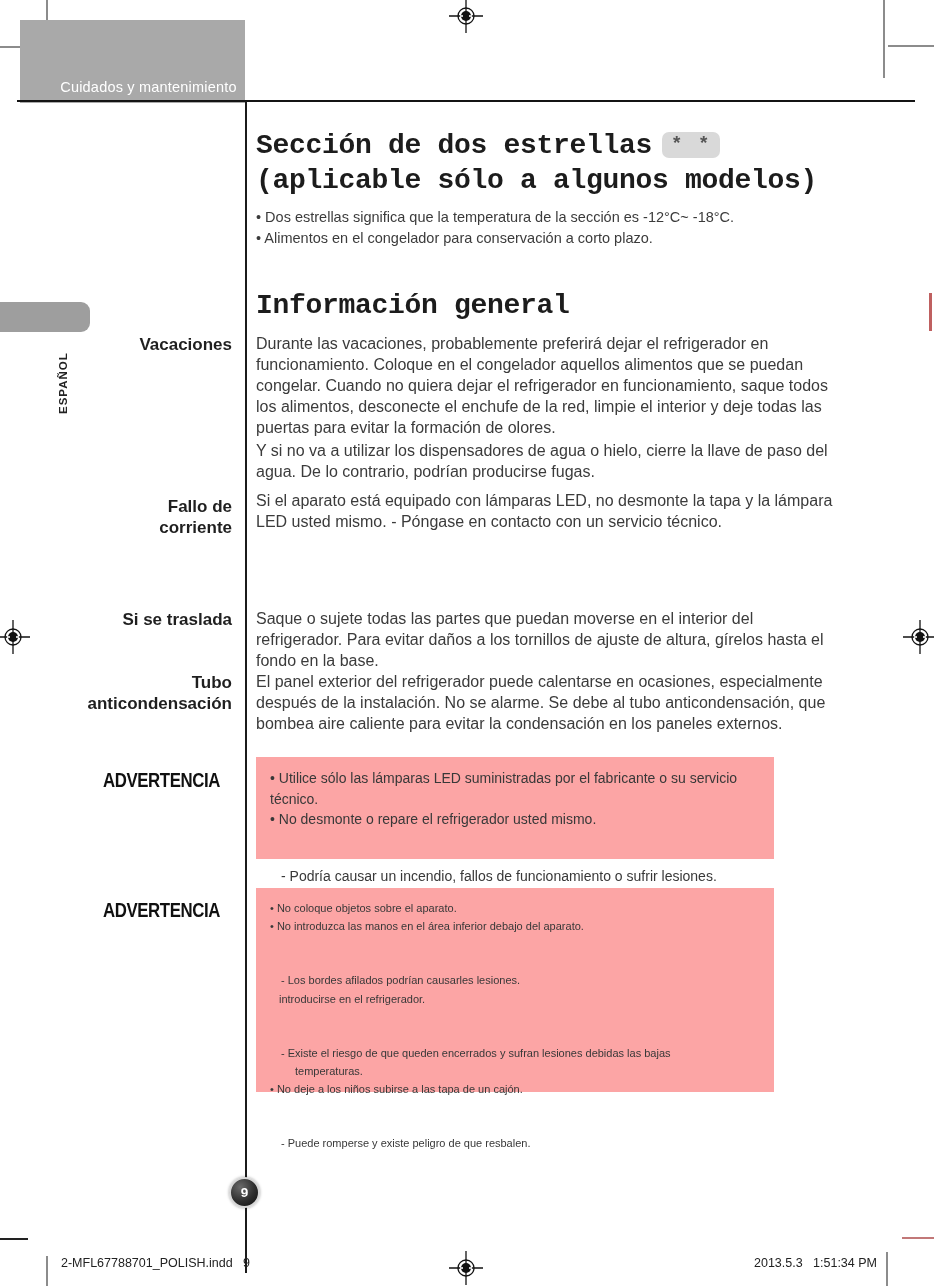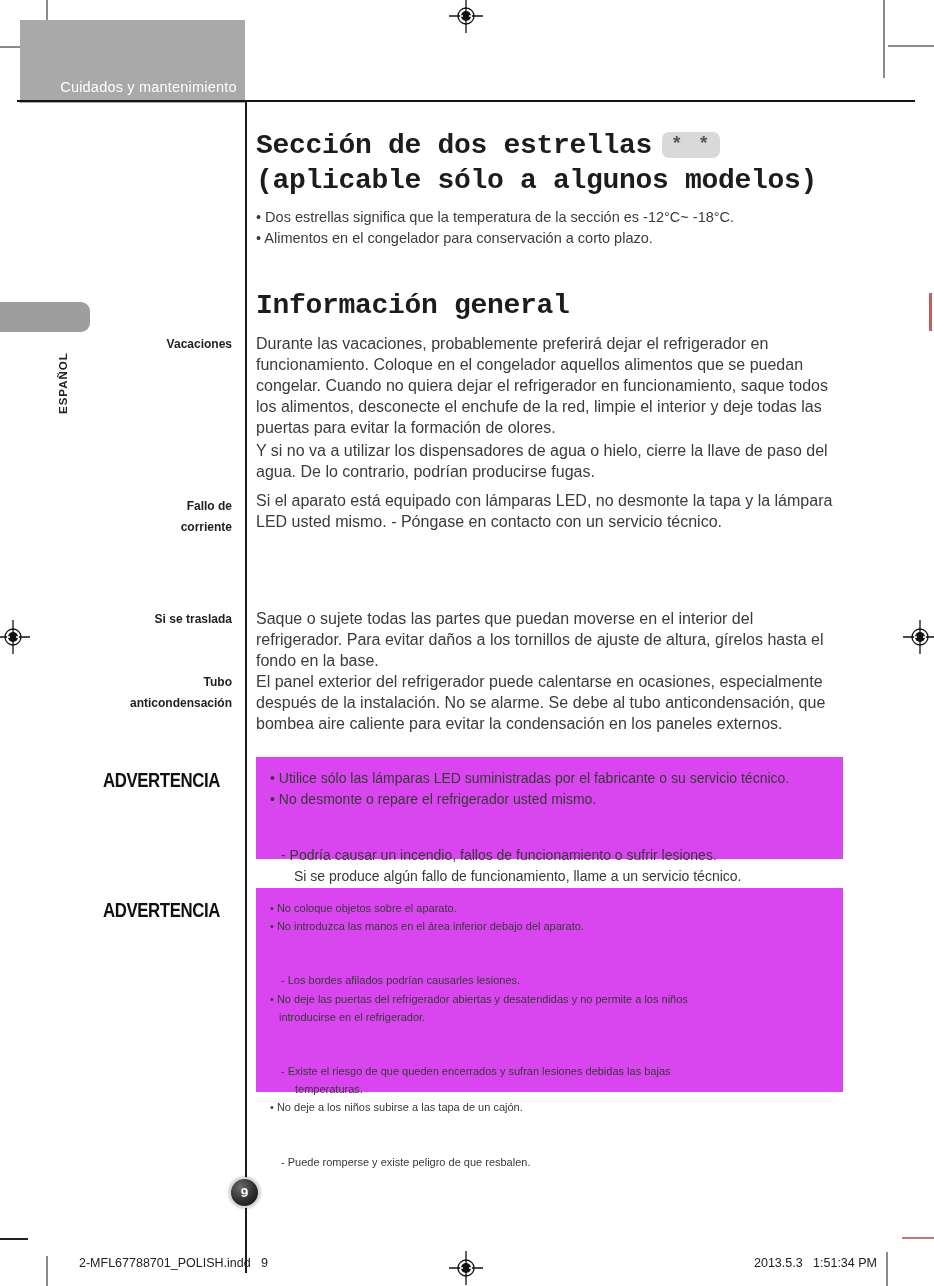--- a/index.html
+++ b/index.html
@@ -26,47 +26,47 @@
   h1{margin:0;font-family:Liberation Mono, monospace;
      font-size:28px;font-weight:bold;color:#1c1c1c;letter-spacing:-0.3px;line-height:35px;}
   .star-badge{display:inline-block;background:#d9d9d9;border-radius:7px;
      padding:0 9px 2px 9px;margin-left:10px;font-size:19px;color:#555;
      vertical-align:4px;line-height:24px;letter-spacing:2px;}
   .bullets{font-size:14.5px;line-height:21px;color:#3b3b3b;}
   .body-par{font-size:16px;line-height:21px;color:#3b3b3b;}
   .par-gap{margin-top:2px;}
 
   
-  .side-label{left:30px;width:202px;text-align:right;font-size:12px;font-weight:bold;
+  .side-label{left:30px;width:202px;text-align:right;font-size:17px;font-weight:bold;
       color:#1f1f1f;line-height:21px;}
 
   
   .warn-tag{left:98px;width:150px;display:flex;align-items:center;gap:5px;}
   .warn-word{font-size:21px;font-weight:bold;color:#101010;
       transform:scaleX(0.8);transform-origin:left center;letter-spacing:-0.5px;
       font-family:"Liberation Sans",sans-serif;}
-  .warn-box{left:256px;width:587px;background:#d946ef;box-sizing:border-box;padding:11px 12px;}
+  .warn-box{left:256px;width:518px;background:#fca5a5;box-sizing:border-box;padding:11px 12px;}
   .warn-box.w1{font-size:14px;line-height:20.5px;color:#383838;}
   .warn-box.w2{font-size:11px;line-height:18.2px;color:#383838;}
   .L0{padding-left:2px;}
   .Lh{padding-left:11px;}
   .L1{padding-left:13px;margin-top:36px;}
   .L15{padding-left:27px;}
   .L2{padding-left:26px;}
 
   
   .page-badge{left:229px;top:1177px;width:31px;height:31px;border-radius:50%;
       background:radial-gradient(circle at 35% 30%, #6a6a6a 0%, #2e2e2e 55%, #0c0c0c 100%);
       border:2px solid #d7d7d7;box-sizing:border-box;
       display:flex;align-items:center;justify-content:center;
       color:#fff;font-size:13.5px;font-weight:bold;box-shadow:0 0 3px rgba(0,0,0,.35);}
 
   
   .footer-text{font-size:12.5px;color:#222;white-space:pre;top:1256px;}
-  .f-left{left:79px;}
+  .f-left{left:61px;}
   .f-right{right:57px;}
 
   
   .crop{background:#8c8c8c;}
   .crop.dark{background:#222;}
   .crop.redish{background:#c27878;}
 </style>
 </head>
 <body>
 
@@ -188,21 +188,20 @@
     <polygon points="16,2.5 30,26.5 2,26.5" fill="none" stroke="#101010" stroke-width="2.6" stroke-linejoin="round"></polygon>
     <rect x="14.6" y="9.5" width="2.8" height="9" fill="#101010"></rect>
     <circle cx="16" cy="22.3" r="1.9" fill="#101010"></circle>
   </svg>
   <span class="warn-word">ADVERTENCIA</span>
 </div>
 <div class="abs warn-box w2" style="top:888px;height:204px;">
   <div class="L0">• No coloque objetos sobre el aparato.</div>
   <div class="L0">• No introduzca las manos en el área inferior debajo del aparato.</div>
   <div class="L1">- Los bordes afilados podrían causarles lesiones.</div>
-  <div class="L0">• No deje las puertas del refrigerador abiertas y desatendidas y no permite a los niños</div>
   <div class="Lh">introducirse en el refrigerador.</div>
   <div class="L1">- Existe el riesgo de que queden encerrados y sufran lesiones debidas las bajas</div>
   <div class="L15">temperaturas.</div>
   <div class="L0">• No deje a los niños subirse a las tapa de un cajón.</div>
   <div class="L1">- Puede romperse y existe peligro de que resbalen.</div>
 </div>
 
 <div class="abs page-badge">
   <span>9</span>
 </div>

